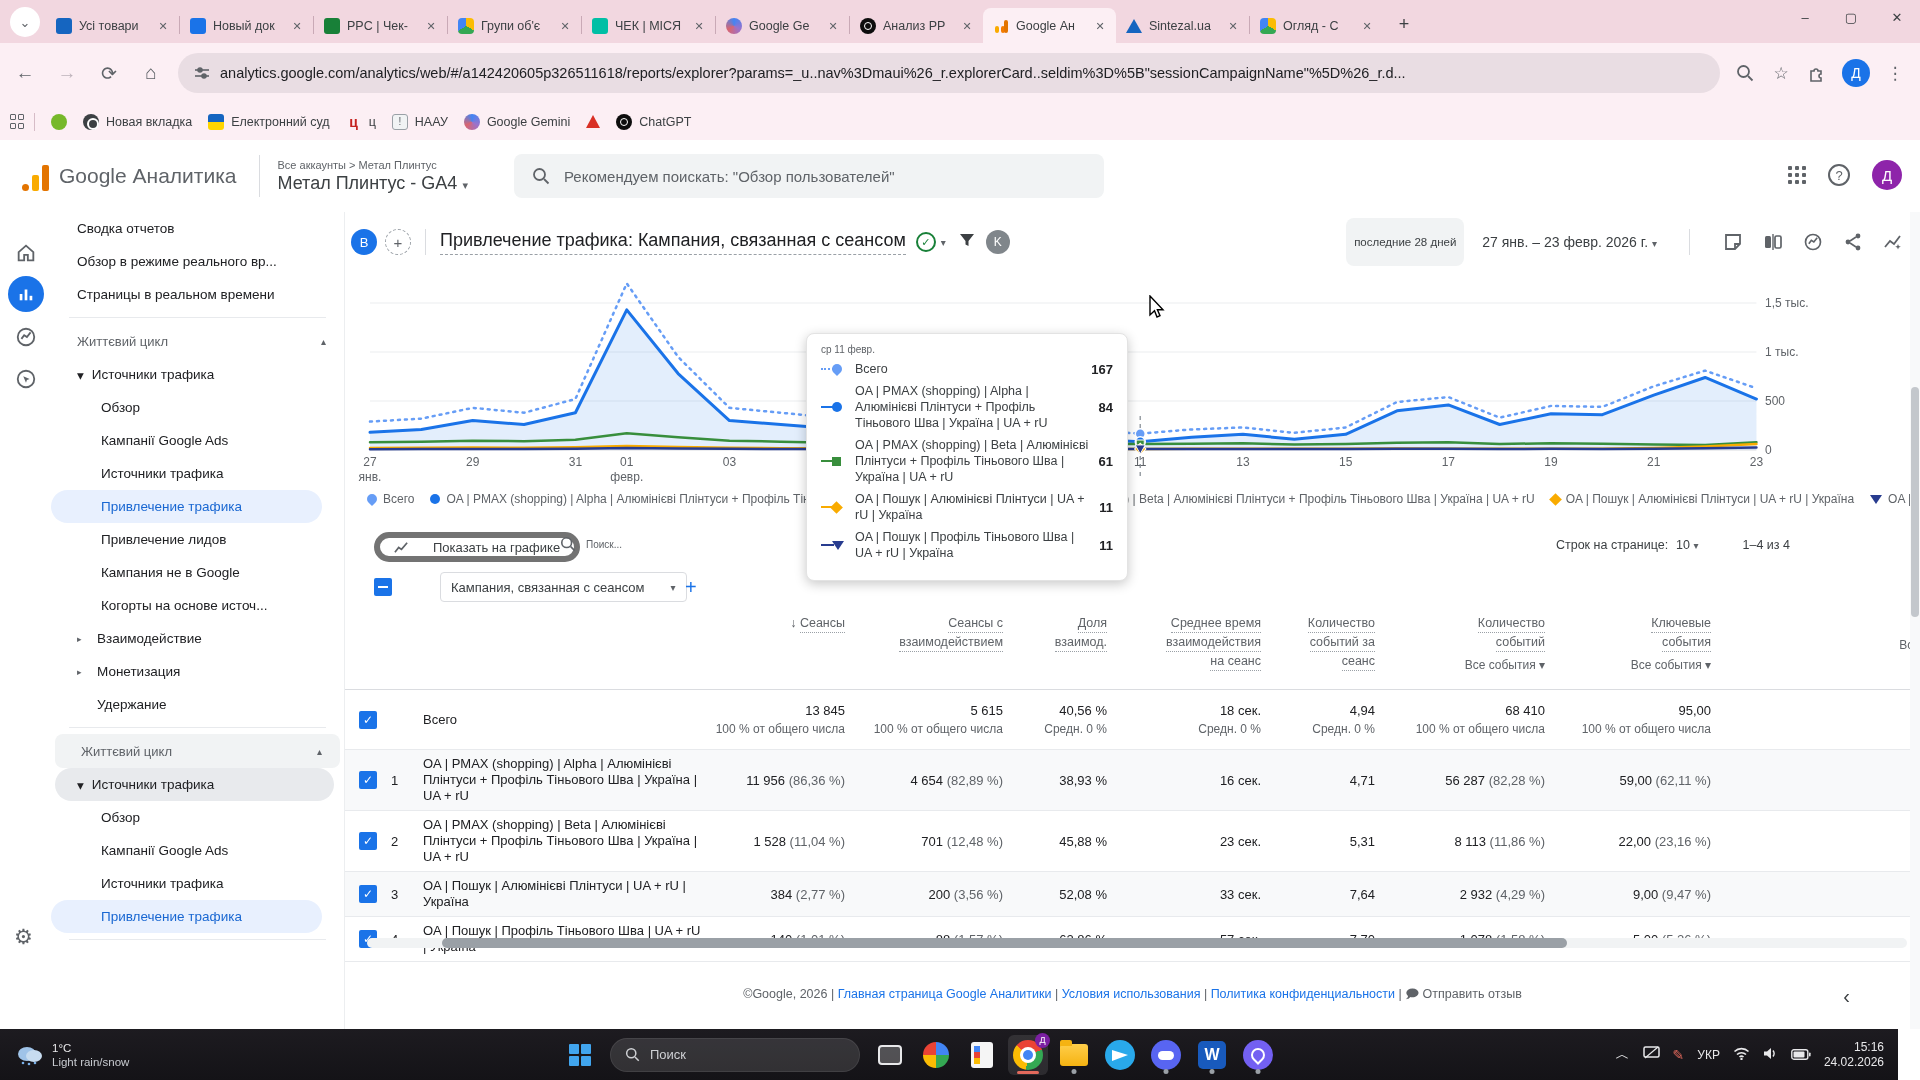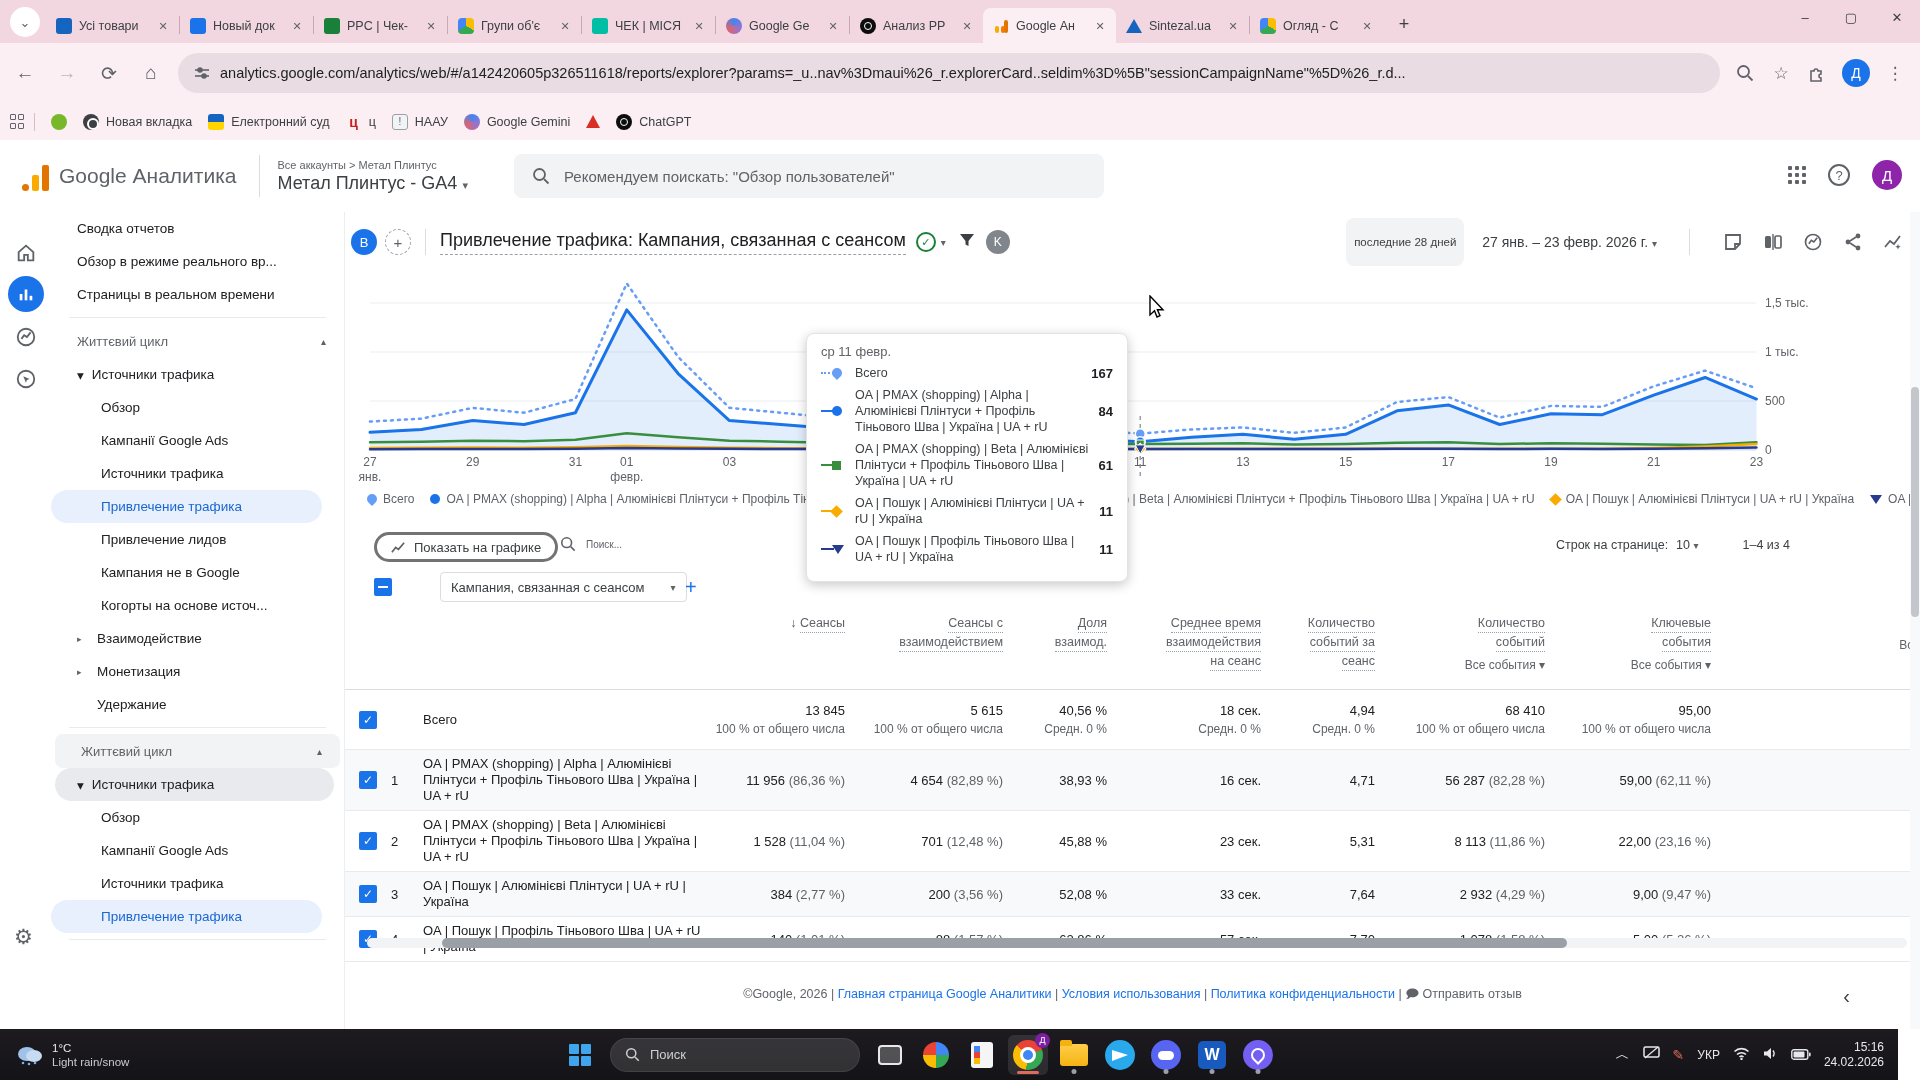--- a/index.html
+++ b/index.html
@@ -109,21 +109,21 @@
 .legend{position:absolute;left:367px;top:489px;width:1545px;height:20px;display:flex;align-items:center;gap:16px;font-size:12px;color:#5f6368;white-space:nowrap;overflow:hidden}
 .leg-item{display:flex;align-items:center;gap:6px;flex:none}
 .mk{flex:none}
 .mk-pin{width:10px;height:10px;border-radius:50% 50% 50% 0;transform:rotate(-45deg)}
 .mk-circle{width:10px;height:10px;border-radius:50%}
 .mk-square{width:9px;height:9px}
 .mk-diamond{width:9px;height:9px;transform:rotate(45deg)}
 .mk-tri{width:0;height:0;border-left:6px solid transparent;border-right:6px solid transparent;border-top:9px solid #283c8f;background:none!important}
 
 .controls{position:absolute;left:345px;top:528px;width:1575px;height:40px}
-.plot-btn{position:absolute;left:29px;top:4px;height:30px;border:3px solid #737373;border-radius:16px;display:flex;align-items:center;gap:8px;padding:0 14px;font-size:13px;color:#3c4043;background:#fff}
+.plot-btn{position:absolute;left:29px;top:4px;height:30px;border:6px solid #737373;border-radius:16px;display:flex;align-items:center;gap:24px;padding:0 14px;font-size:13px;color:#3c4043;background:#fff}
 .tbl-search{position:absolute;left:215px;top:8px;display:flex;align-items:center;gap:10px;font-size:10px;color:#5f6368}
 .pager{position:absolute;right:130px;top:10px;font-size:12.5px;color:#3c4043;display:flex;align-items:center;gap:8px}
 .pager .range{margin-left:36px}
 .dimrow{position:absolute;left:345px;top:570px;width:1575px;height:38px}
 .cb{width:18px;height:18px;border-radius:2px;background:#1a73e8;display:flex;align-items:center;justify-content:center;color:#fff}
 .cb.ind::after{content:"";width:10px;height:2px;background:#fff;display:block}
 .dim-chip{position:absolute;left:95px;top:2px;height:30px;border:1px solid #dadce0;border-radius:4px;display:flex;align-items:center;gap:26px;padding:0 10px;font-size:13px;color:#3c4043;background:#fff}
 .dim-cb{position:absolute;left:29px;top:8px}
 .add-dim{position:absolute;left:340px;top:6px;color:#1a73e8;font-size:20px}
 .tablezone{position:absolute;left:345px;top:608px;width:1575px;background:#fff}
@@ -136,21 +136,21 @@
 .trow.shade{background:#f8f9fa}
 .tcell{text-align:right;color:#202124;white-space:nowrap}
 .tcell .pct,.tcell .sub{color:#5f6368}
 .tcell .sub{display:block;font-size:12px;margin-top:4px}
 .tname{font-size:13px;color:#202124;line-height:16px;padding:6px 8px 6px 0}
 .tnum{font-size:13px;color:#202124;text-align:left}
 .hscroll{position:absolute;left:367px;top:938px;width:1540px;height:10px;background:#f1f3f4;border-radius:5px}
 .hscroll .thumb{position:absolute;left:75px;top:0;width:1125px;height:10px;background:#9aa0a6;border-radius:5px}
 
 .tooltip{position:absolute;left:806px;top:333px;width:322px;min-height:248px;background:#fff;border:1px solid #e3e3e3;border-radius:8px;box-shadow:0 3px 12px rgba(0,0,0,.22);padding:10px 14px;z-index:40}
-.tt-date{font-size:13px;color:#5f6368;margin-bottom:0}
+.tt-date{font-size:10px;color:#5f6368;margin-bottom:0}
 .tt-row{display:flex;gap:8px;margin:6px 0;align-items:center}
 .tt-mk{width:26px;display:flex;align-items:center;flex:none}
 .tt-line{width:13px;border-top:2px solid;margin-right:-2px}
 .tt-line.dot{border-top-style:dotted}
 .tt-label{flex:1;font-size:12.5px;color:#3c4043;line-height:1.28}
 .tt-val{font-size:13px;color:#202124;font-weight:bold}
 
 .ga-footer{position:absolute;left:345px;top:985px;width:1575px;text-align:center;font-size:12.5px;color:#5f6368}
 .ga-footer a{color:#1a73e8;text-decoration:none}
 .watermark{position:absolute;left:1422px;top:892px;color:rgba(146,152,158,.85);z-index:30}

